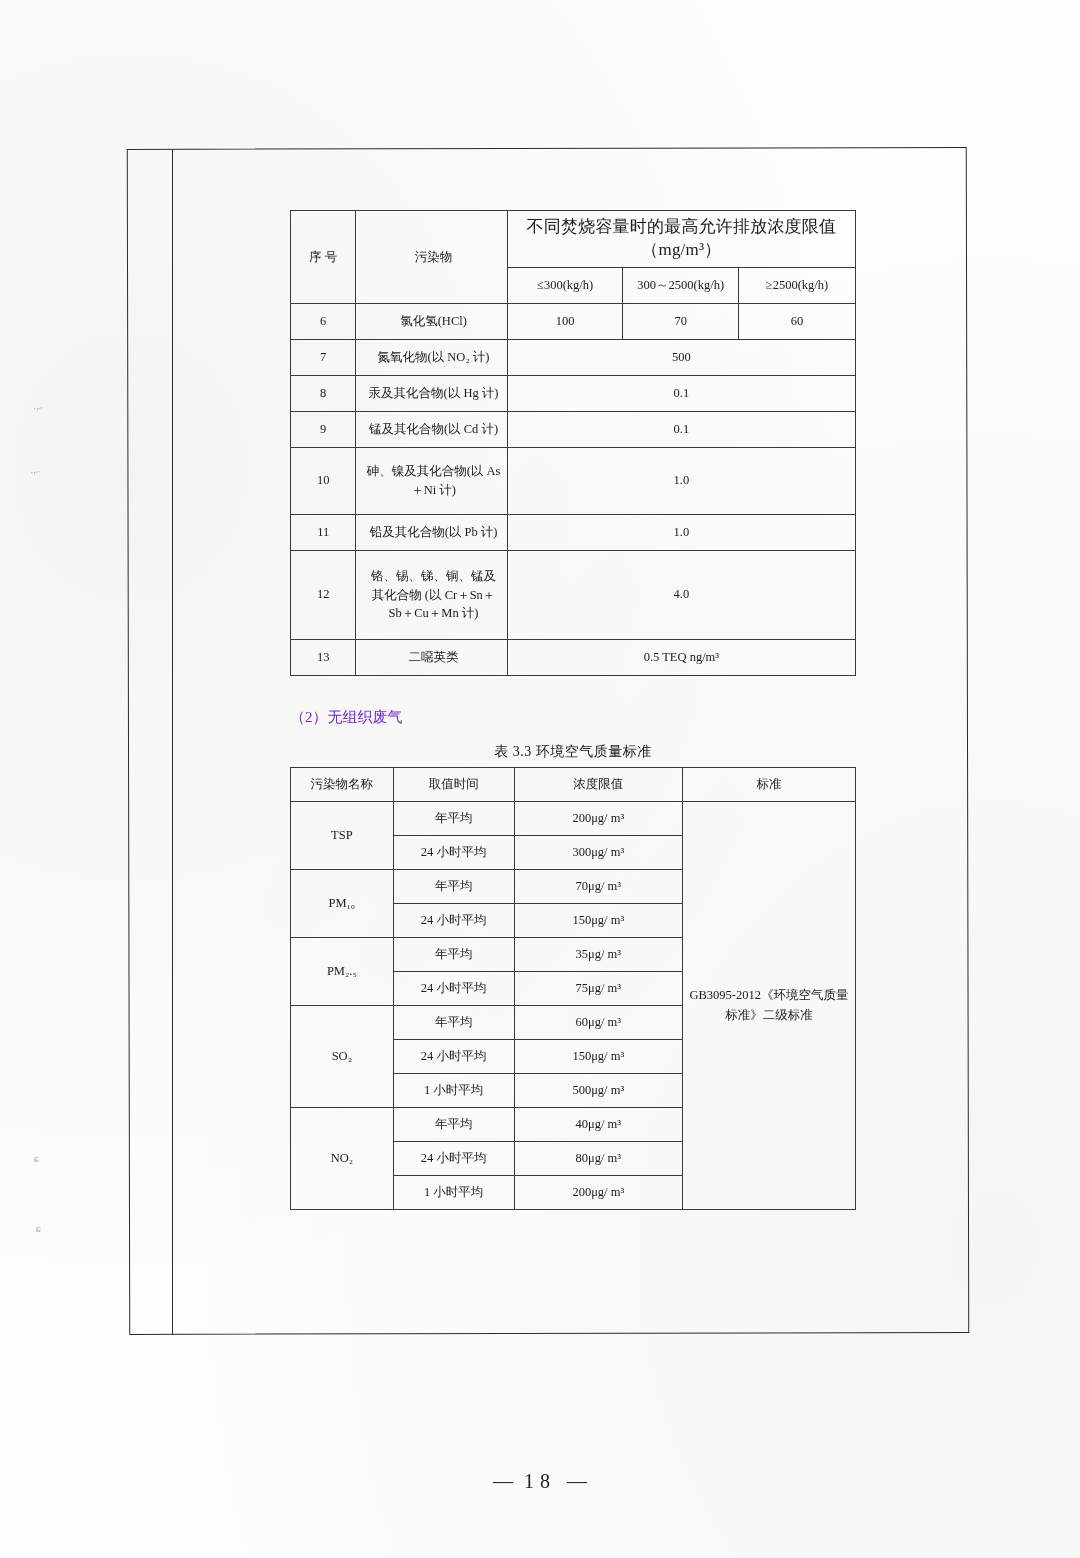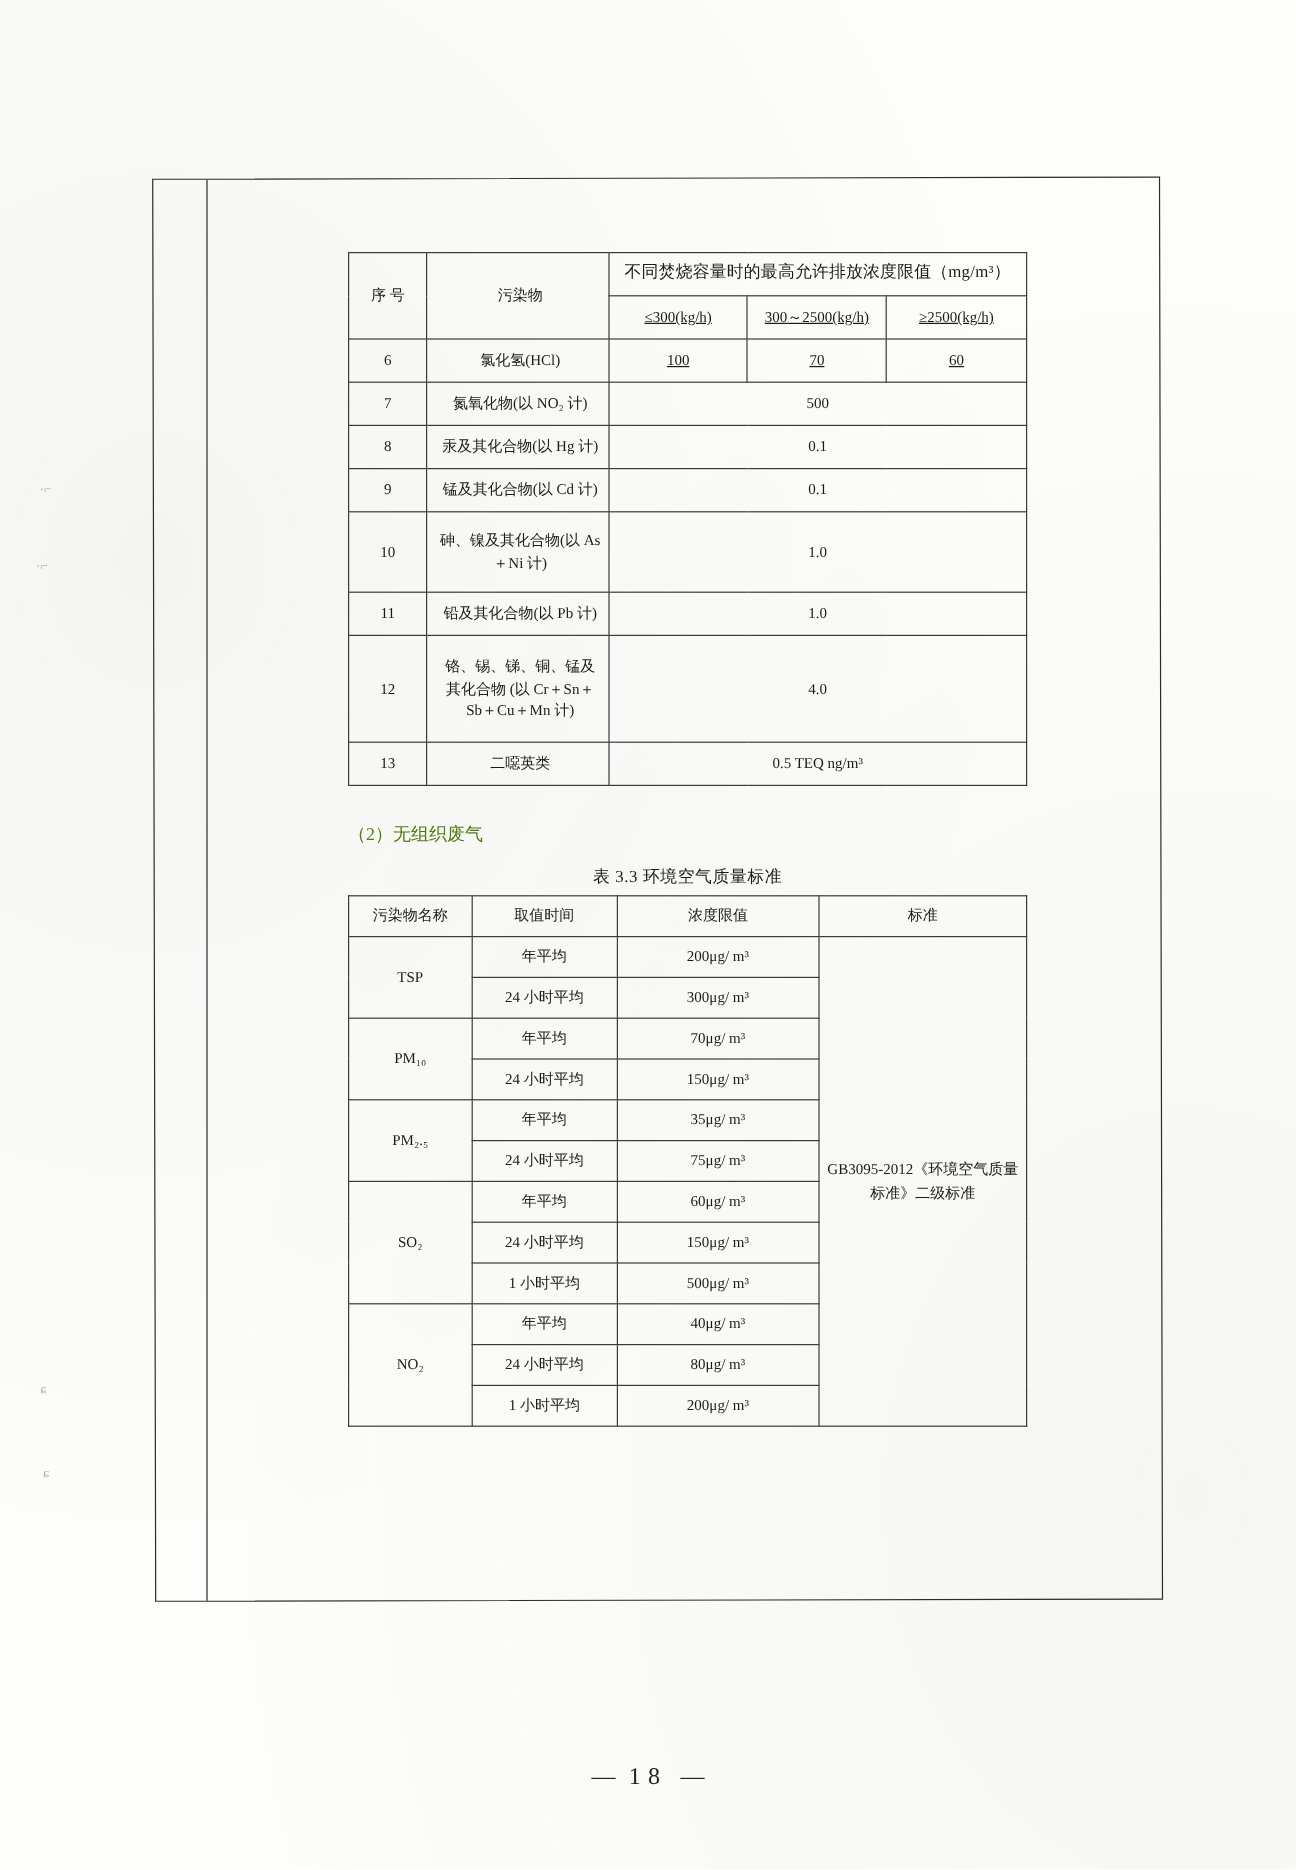--- a/index.html
+++ b/index.html
@@ -67,33 +67,33 @@
   table.t td, table.t th {
     border: 1px solid #3a3a3a;
     padding: 5px 6px;
     vertical-align: middle;
     font-weight: normal;
     text-align: center;
   }
   .t1 { width: 566px; }
   .t1 .c-no { width: 62px; text-align: center; }
   .t1 .c-pol { width: 160px; text-align: center; padding-left: 10px; }
-  .t1 .c-v { width: 114px; text-decoration: underline; }
+  .t1 .c-v { width: 114px; }
   .t1 td { height: 25px; }
-  .hdr-merge { font-size: 14px; letter-spacing: 0.2px; }
+  .hdr-merge { font-size: 17px; letter-spacing: 0.2px; }
   .tall { height: 56px !important; }
   .tall2 { height: 78px !important; }
   .pol-multi { text-align: left; line-height: 1.5; }
 
   
   .para-block {
     margin-top: 26px;
     font-size: 15px;
     line-height: 2.05;
-    color: #4d7c0f;
+    color: #6d28d9;
   }
   .para-block .p-head { margin-bottom: 2px; }
   .para-block p { margin: 0; }
   .indent { text-indent: 2em; }
 
   
   .t33-cap {
     text-align: center;
     font-size: 14px;
     margin: 10px 0 6px 0;

